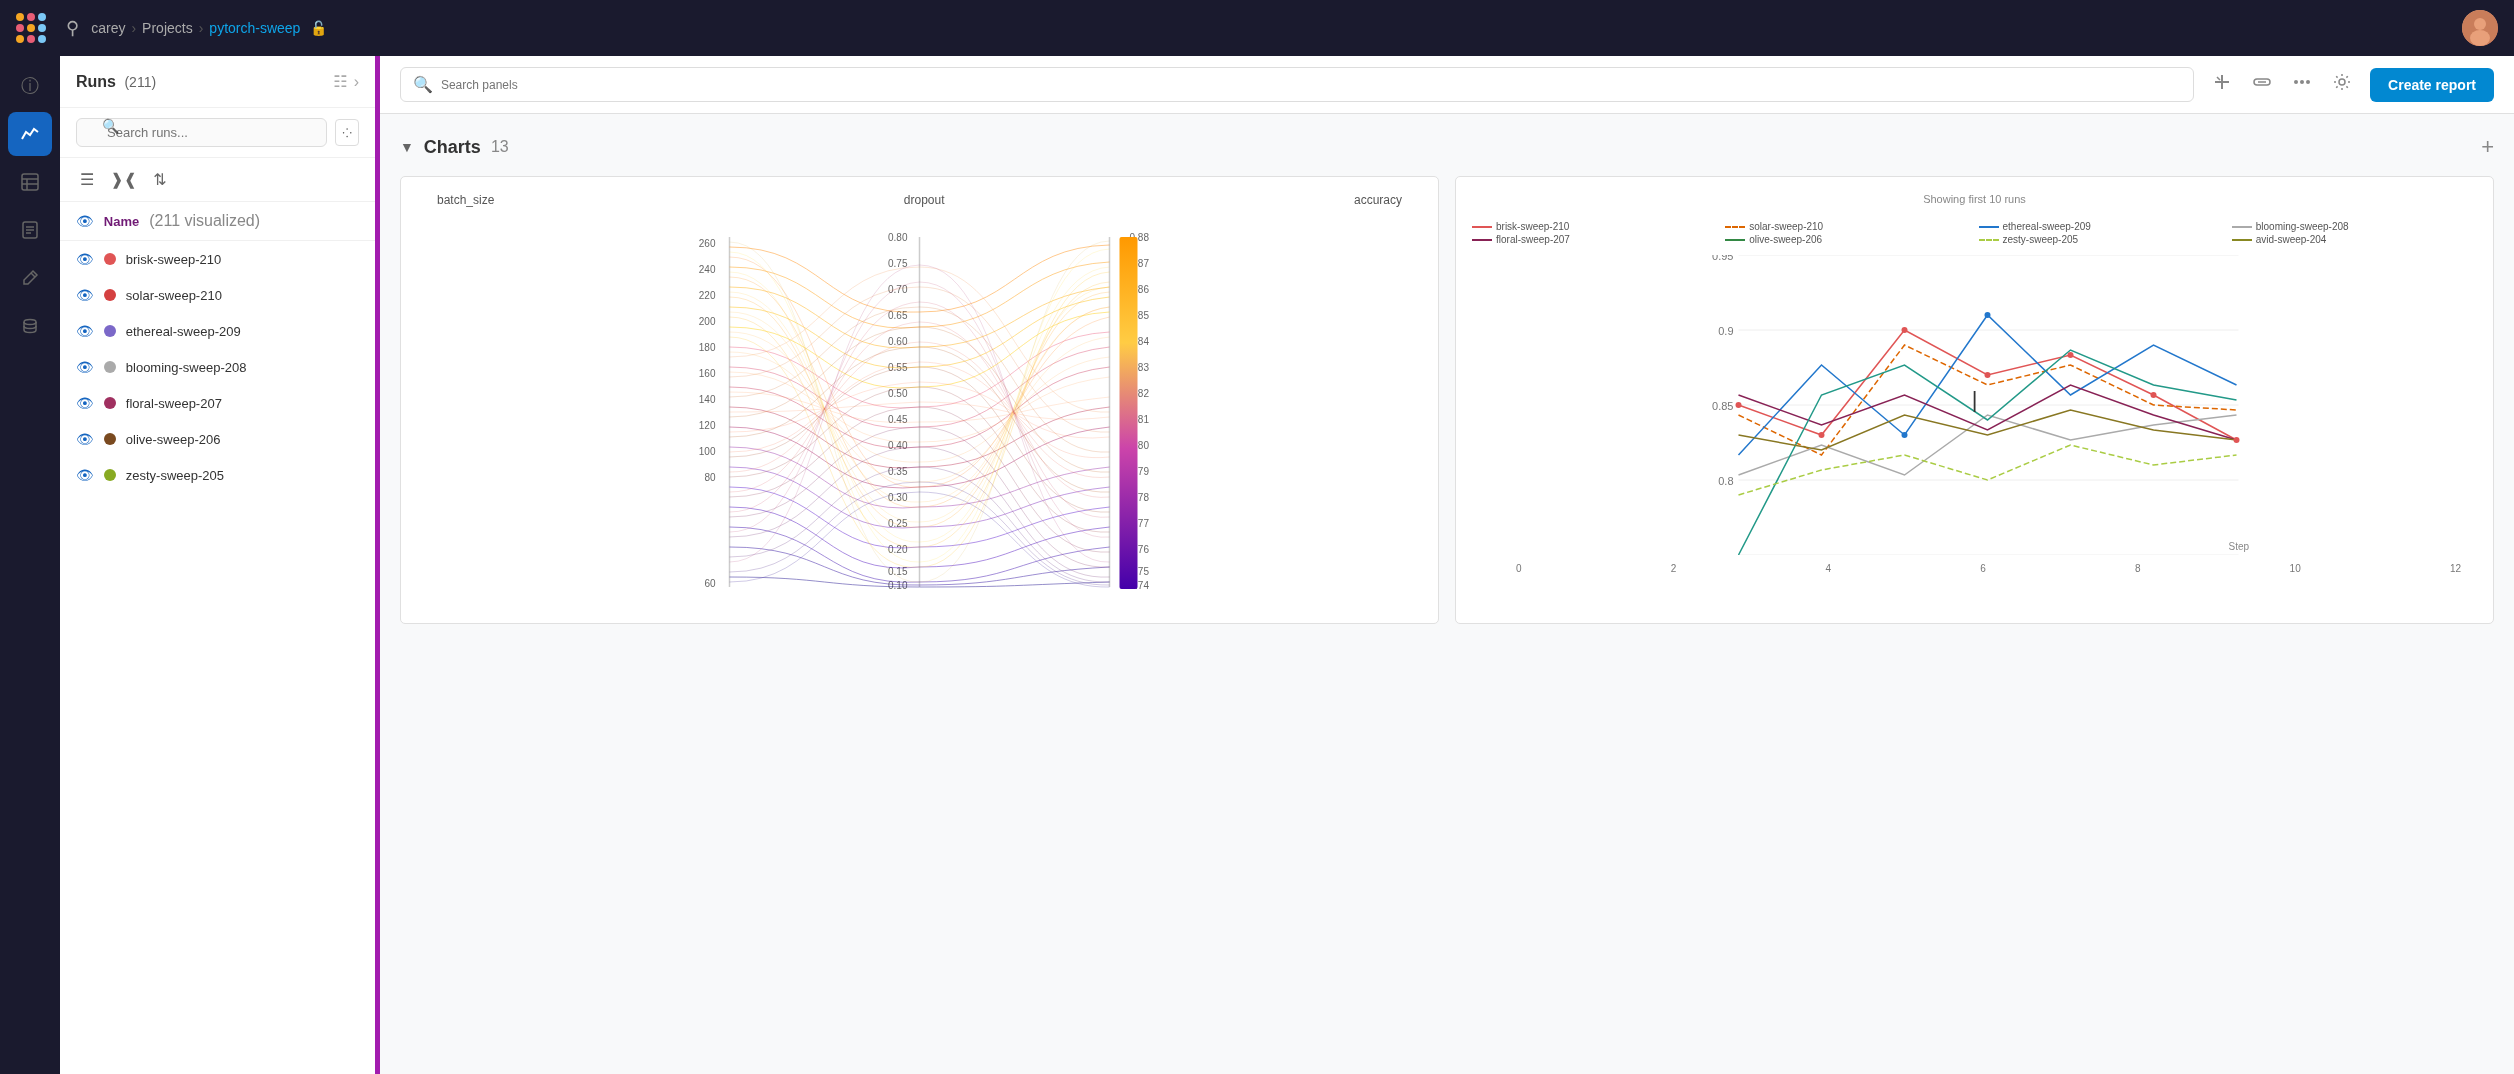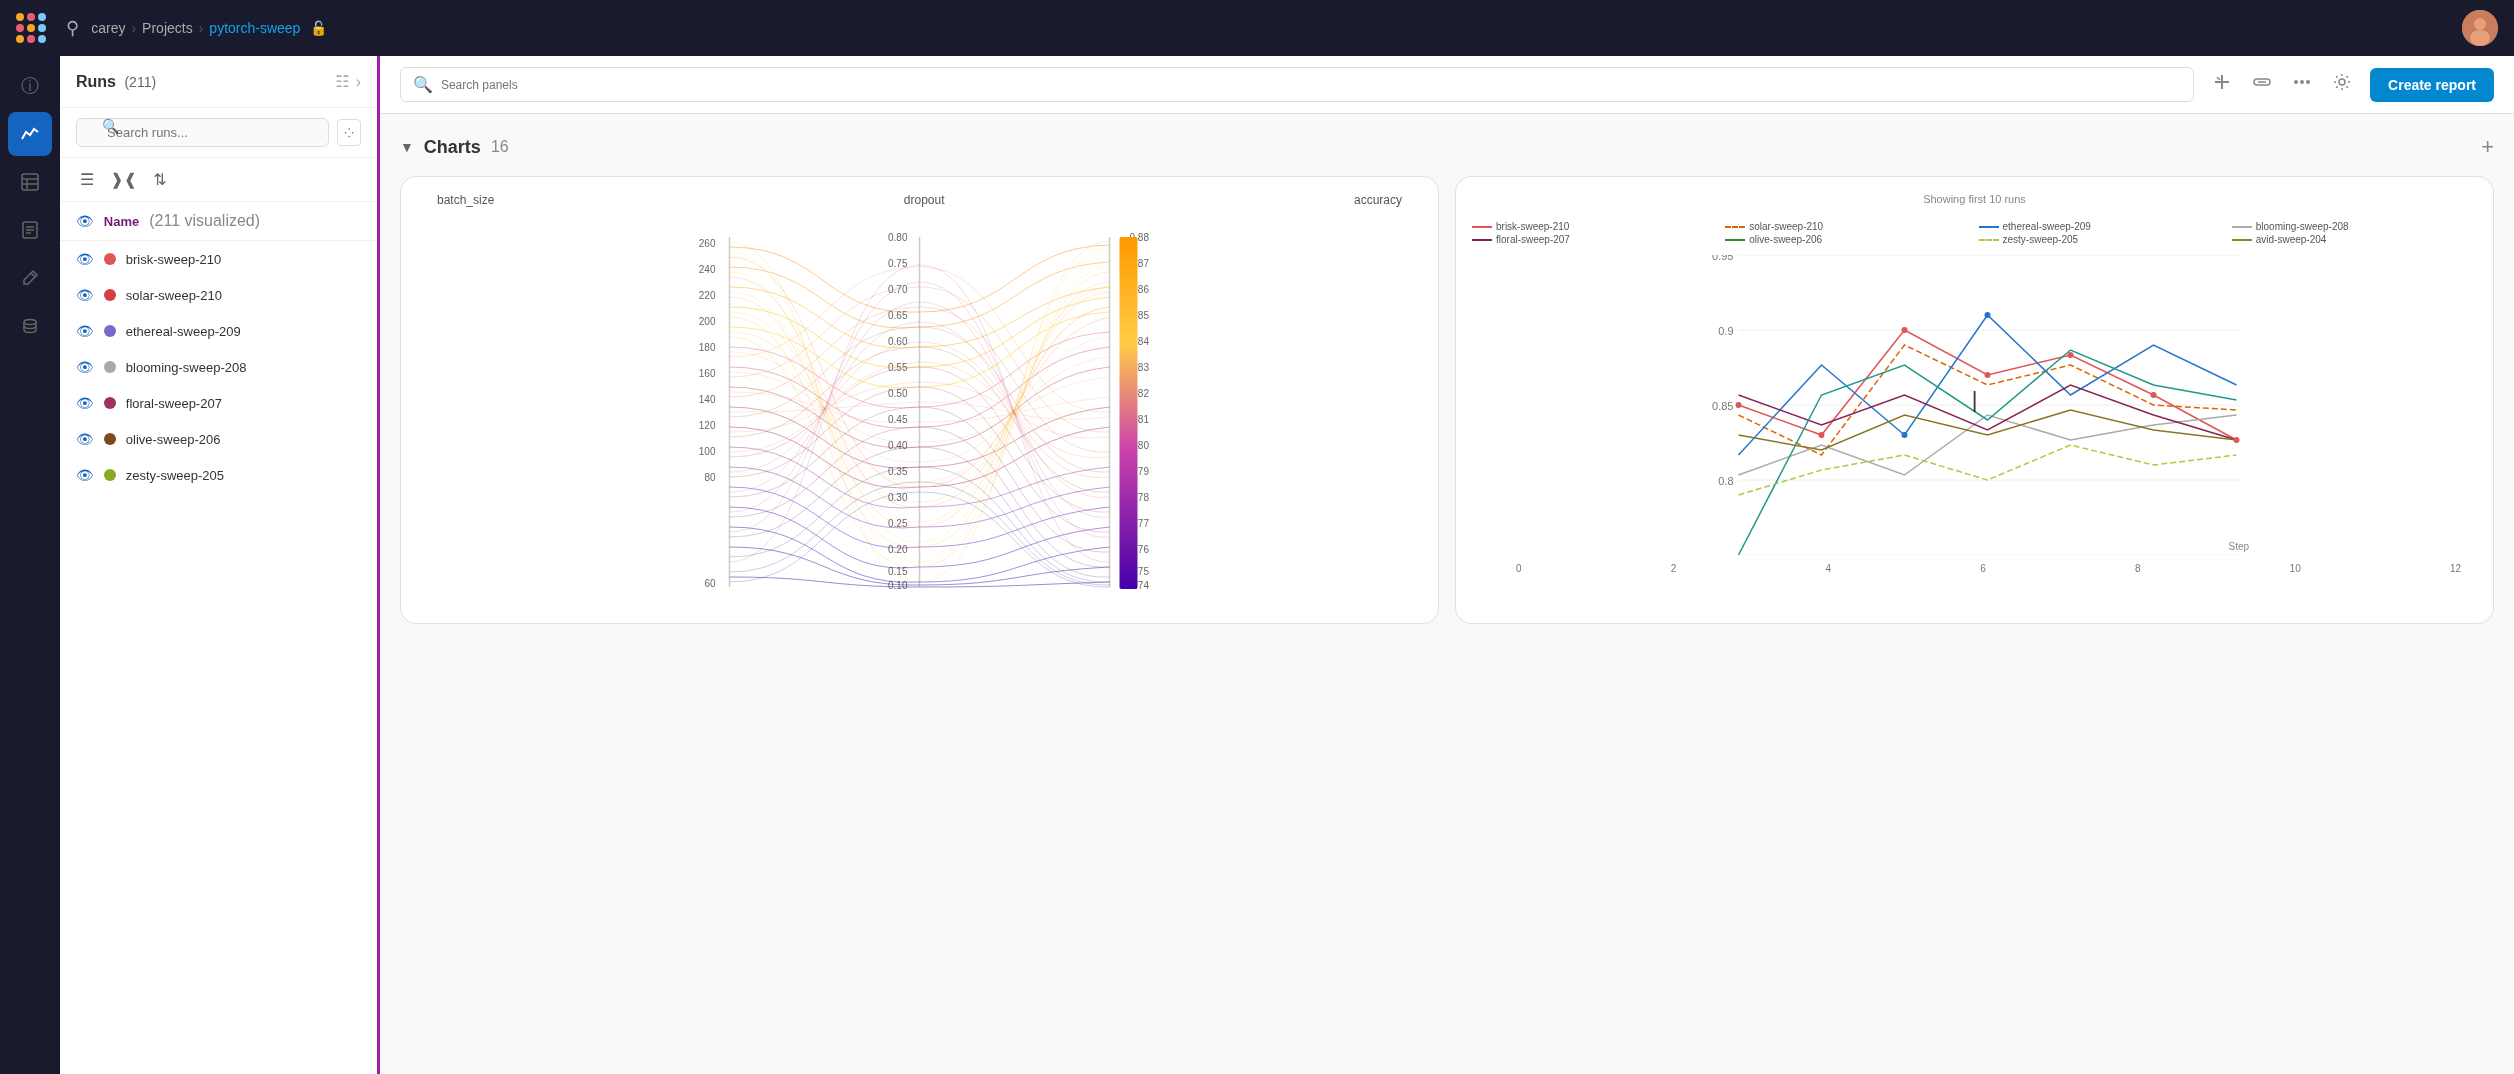--- a/index.html
+++ b/index.html
@@ -65,21 +65,21 @@
       color: #666;
       font-size: 18px;
       cursor: pointer;
     }
     .rail-icon.active { background: #1565c0; color: white; }
 
     
     .sidebar {
       width: 320px;
       background: white;
-      border-right: 3px solid #a21caf;
+      border-right: 5px solid #a21caf;
       display: flex;
       flex-direction: column;
       overflow: hidden;
       flex-shrink: 0;
     }
     .sidebar-header {
       padding: 16px;
       display: flex;
       align-items: center;
       justify-content: space-between;
@@ -201,21 +201,21 @@
       cursor: pointer;
     }
 
     .charts-grid {
       display: grid;
       grid-template-columns: 1fr 1fr;
       gap: 16px;
     }
     .chart-card {
       background: white;
-      border-radius: 16px;
+      border-radius: 5px;
       border: 1px solid #e0e0e0;
       padding: 16px;
       min-height: 440px;
       position: relative;
       overflow: hidden;
     }
 
     
     .parallel-chart { position: relative; }
     .axis-label { font-size: 12px; color: #555; font-weight: 500; }
@@ -413,21 +413,21 @@
             </svg>
         </span>
       </div>
       <button class="create-report-btn">Create report</button>
     </div>
 
     <div class="charts-area">
       <div class="charts-section-header">
         <span class="section-chevron">▼</span>
         <span class="section-title">Charts</span>
-        <span class="section-count">16</span>
+        <span class="section-count">13</span>
         <button class="add-section-btn">+</button>
       </div>
 
       <div class="charts-grid">
 
         <div class="chart-card parallel-chart">
           <div style="display:flex; justify-content:space-between; padding: 0 20px 10px 20px;">
             <span class="axis-label">batch_size</span>
             <span class="axis-label">dropout</span>
             <span class="axis-label">accuracy</span>

